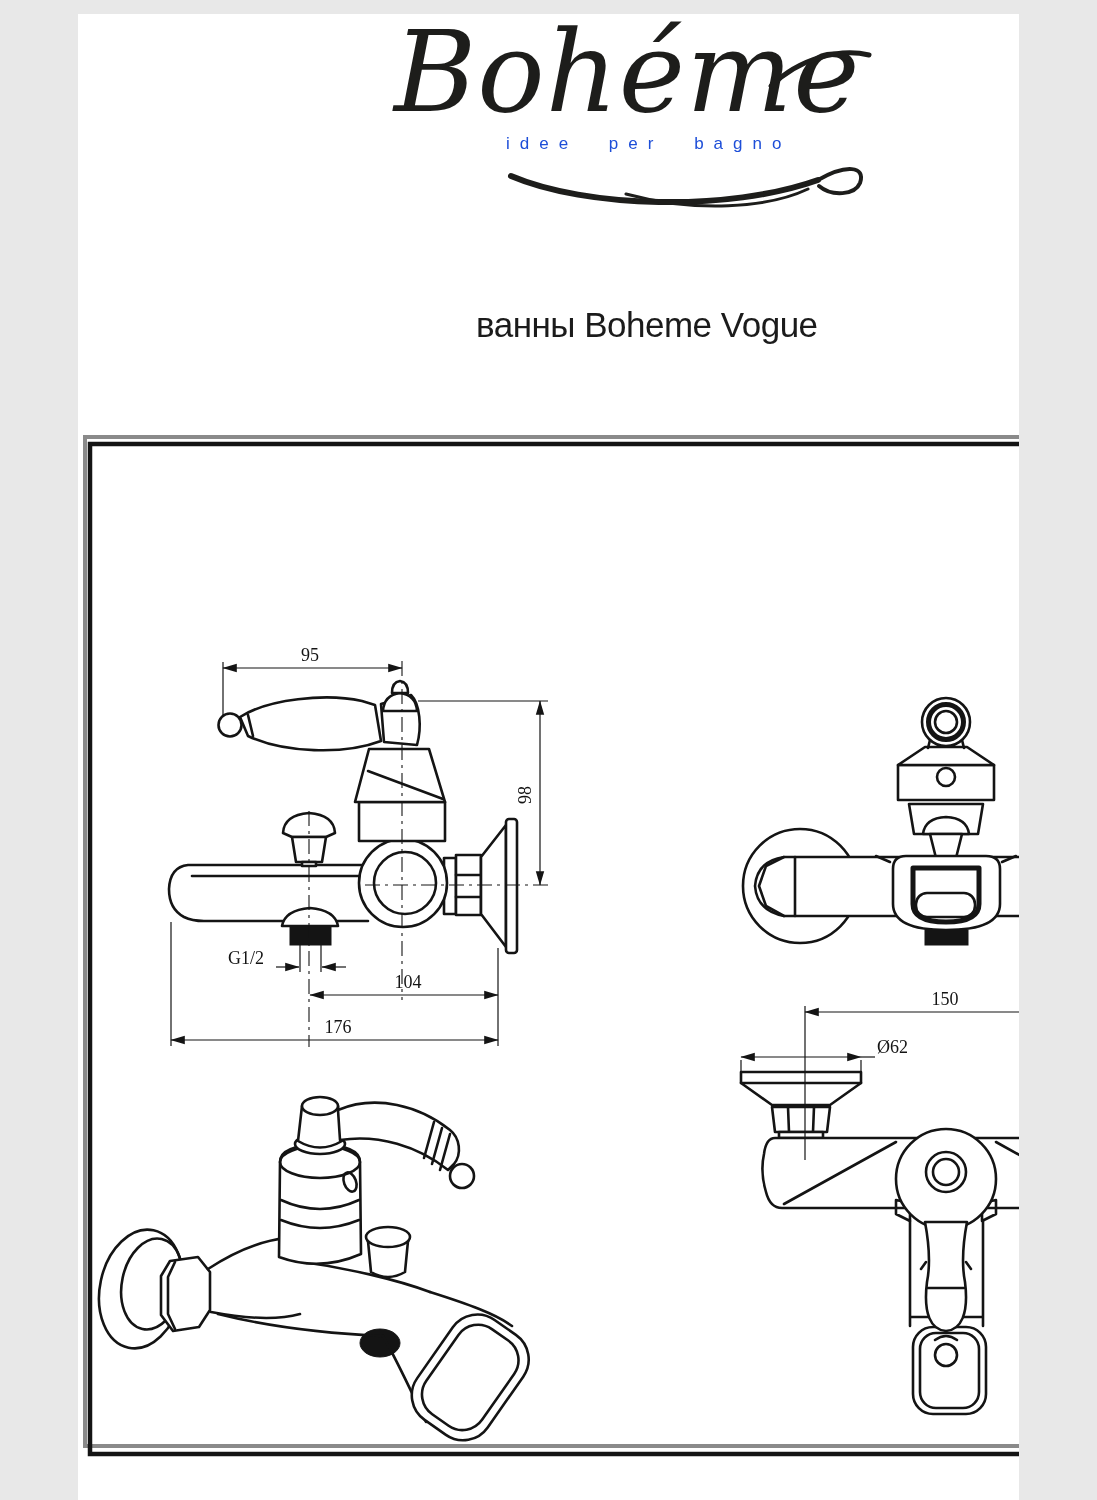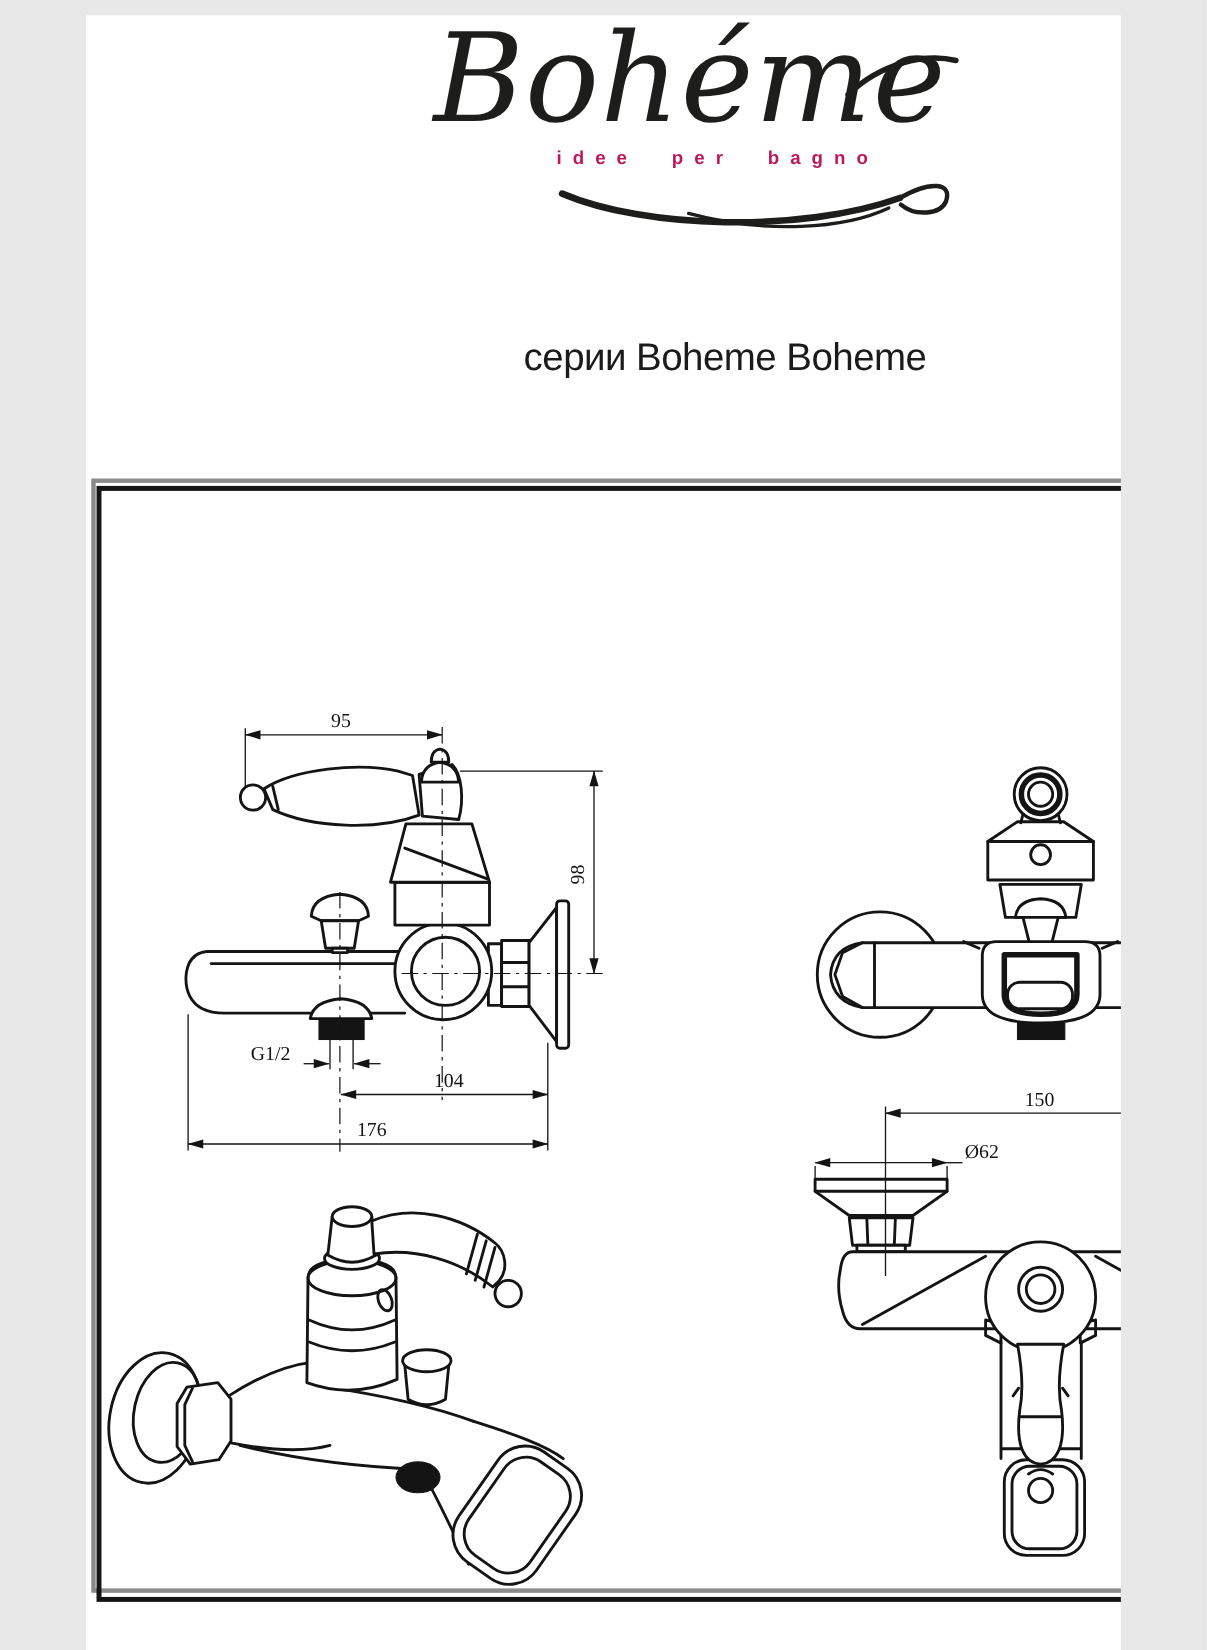--- a/index.html
+++ b/index.html
@@ -9,22 +9,22 @@
     font-family:"Liberation Sans", sans-serif; color:#1b1b1b;
   }
   .brand {
     position:absolute; left:316px; top:2px;
     font-family:"DejaVu Serif", serif; font-style:italic; font-weight:400;
     font-size:112px; line-height:1.0; color:#1d1d1b; letter-spacing:1px;
     white-space:nowrap;
   }
   .tagline {
     position:absolute; left:428px; top:120px;
-    font-family:"Liberation Sans", sans-serif; font-size:17px; font-weight:700;
-    letter-spacing:10px; word-spacing:16px; color:#be185d; white-space:nowrap;
+    font-family:"Liberation Sans", sans-serif; font-size:17px; font-weight:400;
+    letter-spacing:10px; word-spacing:16px; color:#1d4ed8; white-space:nowrap;
   }
   .swash-svg { position:absolute; left:688px; top:26px; }
   .flourish-svg { position:absolute; left:388px; top:142px; }
   .title-line1 {
     position:absolute; left:130px; top:228px;
     font-size:35px; letter-spacing:-0.5px; white-space:nowrap;
   }
   .title-line2 {
     position:absolute; left:398px; top:291px;
     font-size:35px; letter-spacing:-0.5px; white-space:nowrap;
@@ -53,21 +53,21 @@
   <svg class="swash-svg" width="110" height="60" viewBox="0 0 110 60">
     <path d="M5,46 C34,18 74,8 103,15" fill="none" stroke="#1d1d1b" stroke-width="5" stroke-linecap="round"></path>
   </svg>
   <div class="tagline">idee per bagno</div>
   <svg class="flourish-svg" width="420" height="70" viewBox="0 0 420 70">
     <path d="M45,20 C120,52 262,56 352,24" fill="none" stroke="#1d1d1b" stroke-width="6" stroke-linecap="round"></path>
     <path d="M160,38 C230,57 302,52 342,33" fill="none" stroke="#1d1d1b" stroke-width="3" stroke-linecap="round"></path>
     <path d="M352,24 C380,8 400,10 394,27 C389,39 366,41 353,30" fill="none" stroke="#1d1d1b" stroke-width="4" stroke-linecap="round"></path>
   </svg>
 
-  <div class="title-line2">серии Boheme Boheme</div>
+  <div class="title-line2">ванны Boheme Vogue</div>
 
   <svg class="drawing-svg" width="1097" height="1500" viewBox="0 0 1097 1500">
     <defs>
       <marker id="arw" viewBox="0 0 12 9" refX="11.5" refY="4.5" markerWidth="13" markerHeight="9" orient="auto-start-reverse">
         <path d="M0,1 L12,4.5 L0,8 Z" fill="#141414"></path>
       </marker>
     </defs>
 
     <g>
       <rect class="frameg" x="7" y="423" width="1081" height="1009"></rect>

